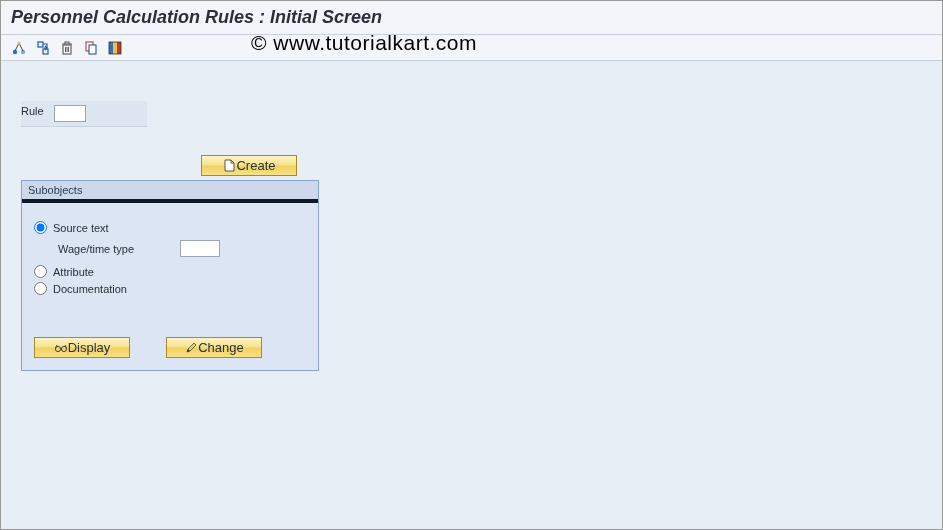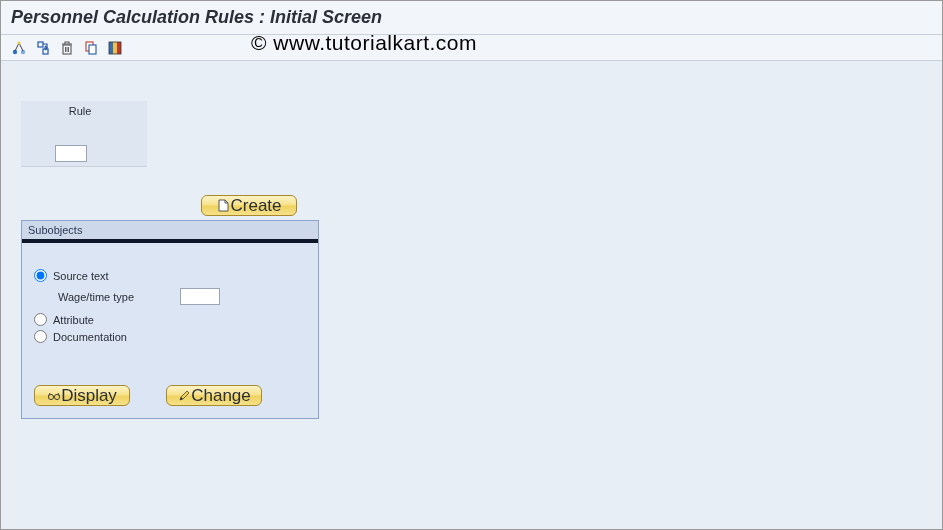--- a/index.html
+++ b/index.html
@@ -35,49 +35,47 @@
     width: 20px; height: 20px;
     display: flex; align-items: center; justify-content: center;
     cursor: pointer;
     border-radius: 2px;
   }
   .content {
     padding: 40px 0 0 20px;
   }
   .field-row {
     display: flex;
-    align-items: center;
     gap: 28px;
     margin-bottom: 28px;
     background: #dde6f1;
     border-bottom: 1px solid #c8d0dc;
     padding: 4px 8px 4px 0;
     width: 126px;
-    flex-direction: column;
   }
   .field-label { color: #2a2f38; }
   .input-sm {
     border: 1px solid #9aa6b8;
     background: #fff;
     height: 17px;
     padding: 0 2px;
     font-size: 11px;
     outline: none;
   }
   .input-rule { width: 32px; margin-left:-18px;}
   .btn {
     display: inline-flex;
     align-items: center;
     justify-content: center;
     height: 21px;
     border: 1px solid #a88a2a;
-    border-radius: 6px;
+    border-radius: 0;
     background: linear-gradient(#fff4c8, #f6e18a 48%, #efd25e 52%, #f6e18a);
     color: #2a2f38;
-    font-size: 17px;
+    font-size: 13px;
     cursor: pointer;
     padding: 0 8px;
     min-width: 96px;
   }
   .btn .ico { width: 14px; height: 14px; display:flex; align-items:center; justify-content:center;}
   .btn-create-row {
     margin: 0 0 4px 180px;
   }
   .groupbox {
     width: 298px;
@@ -85,21 +83,21 @@
     background: #dbe5f3;
     margin-top: 0;
   }
   .groupbox .gtitle {
     background: #cdd9eb;
     border-bottom: 4px solid #0f172a;
     padding: 3px 6px;
     color: #2a3a55;
   }
   .gbody {
-    padding: 22px 12px 12px 12px;
+    padding: 14px 12px 12px 12px;
   }
   .radio-row {
     display: flex; align-items: center; gap: 6px;
     margin: 4px 0;
     color: #2a2f38;
   }
   .radio-row input[type=radio]{ width:13px; height:13px; }
   .subfield {
     display: flex; align-items: center;
     margin: 6px 0 6px 24px;

